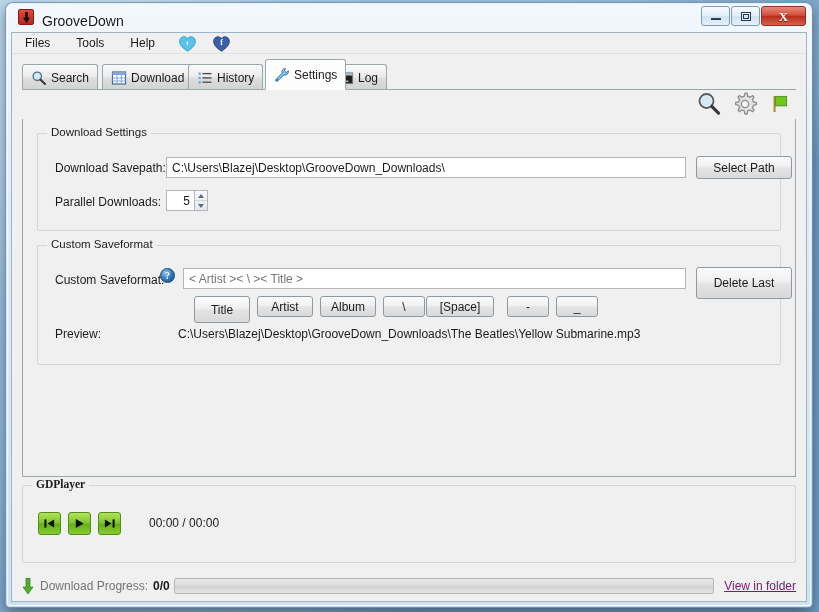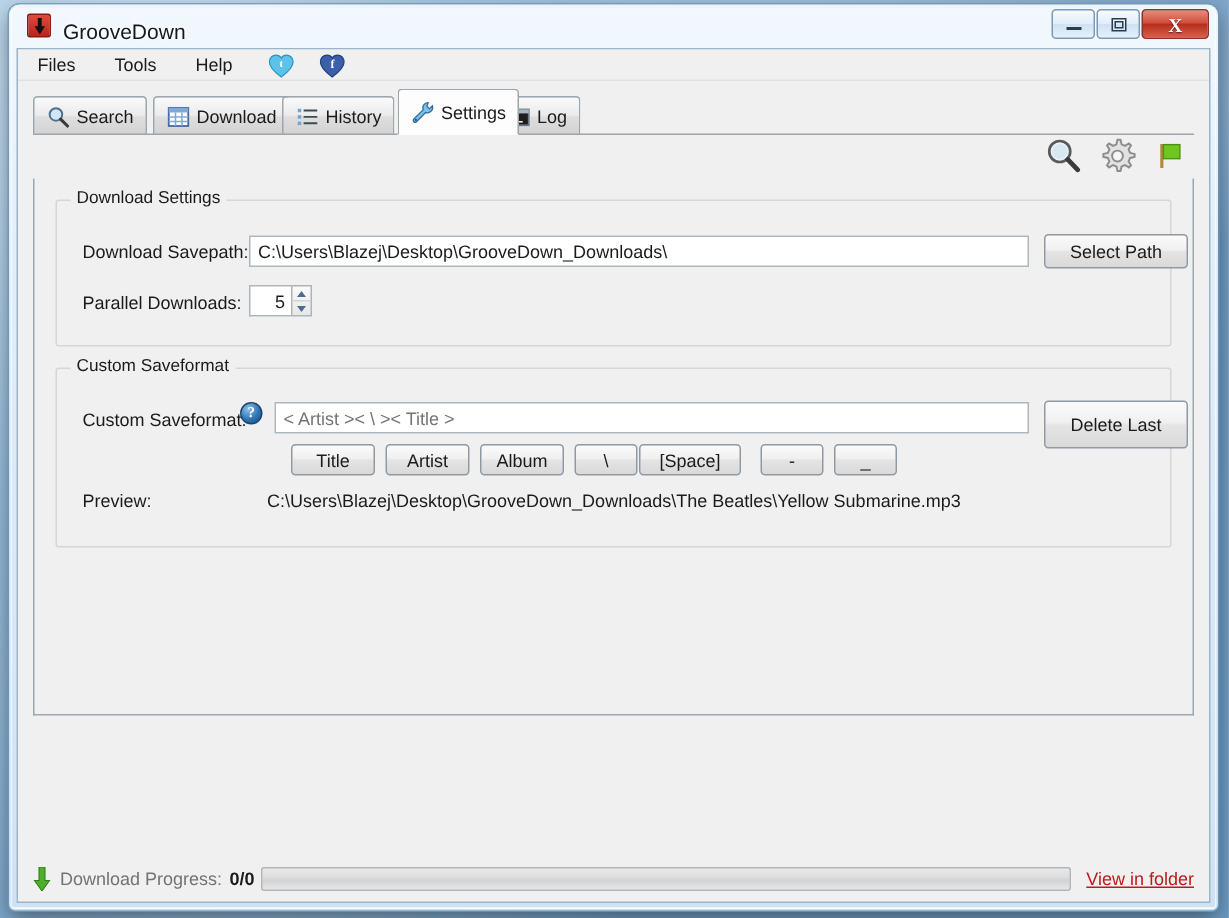--- a/index.html
+++ b/index.html
@@ -231,21 +231,21 @@
   #dl-label { font-size: 12px; color: #737373; margin-right: 5px; }
   #dl-count { font-size: 12px; color: #1b1b1b; font-weight: bold; margin-right: 4px; }
   #progressbar {
     flex: 1; height: 16px;
     border: 1px solid #b0b6bb; border-radius: 2px;
     background: linear-gradient(180deg,#e9e9e9 0%, #dcdcdc 45%, #d2d2d2 55%, #e6e6e6 100%);
     overflow: hidden; position: relative;
   }
   #progressbar .fill { height: 100%; width: 0%; background: linear-gradient(180deg,#9ee08c,#45a524); }
   #view-folder {
-    margin-left: 10px; font-size: 12px; color: #b91c1c;
+    margin-left: 10px; font-size: 12px; color: #701a75;
     text-decoration: underline; cursor: pointer; white-space: nowrap;
   }
 
   svg { display: block; }
 </style>
 </head>
 <body>
 
 <div id="desktop"></div>
 
@@ -415,33 +415,55 @@
         <div style="position:absolute; left:122px; top:22px; width:15px; height:15px; border-radius:50%;
                     background:radial-gradient(circle at 35% 28%, #8fc3ec 0%, #2f74b5 55%, #1b4d84 100%);
                     border:1px solid #14466f; color:#fff; font-size:10px; font-weight:bold;
                     display:flex; align-items:center; justify-content:center;
                     font-family:'Liberation Serif', serif;">?</div>
 
         <input class="textinput placeholder" style="left: 145px; top: 22px; width: 503px; height: 21px;" type="text" placeholder="&lt; Artist &gt;&lt; \ &gt;&lt; Title &gt;">
 
         <div class="btn" style="left:658px; top:21px; width:96px; height:32px;">Delete Last</div>
 
-        <div class="btn" style="left:156px; top:50px; width:56px; height:21px;">Title</div>
+        <div class="btn" style="left:156px; top:50px; width:56px; height:27px;">Title</div>
         <div class="btn" style="left:219px; top:50px; width:56px; height:21px;">Artist</div>
         <div class="btn" style="left:282px; top:50px; width:56px; height:21px;">Album</div>
         <div class="btn" style="left:345px; top:50px; width:42px; height:21px;">\</div>
         <div class="btn" style="left:388px; top:50px; width:68px; height:21px;">[Space]</div>
         <div class="btn" style="left:469px; top:50px; width:42px; height:21px;">-</div>
         <div class="btn" style="left:518px; top:50px; width:42px; height:21px;">_</div>
 
         <div class="fieldlabel" style="left:17px; top:81px;">Preview:</div>
         <div class="statictext" style="left:140px; top:81px;">C:\Users\Blazej\Desktop\GrooveDown_Downloads\The Beatles\Yellow Submarine.mp3</div>
       </div>
     </div>
 
+    <div id="player-group">
+      <div class="gtitle">GDPlayer</div>
+
+      <div class="pbtn" style="left:15px;">
+        <svg viewBox="0 0 14 14" width="13" height="13">
+          <rect x="1.5" y="2.6" width="2.2" height="8.8" fill="#0d0d0d"></rect>
+          <path d="M12 2.6 L12 11.4 L5 7 Z" fill="#0d0d0d"></path>
+        </svg>
+      </div>
+      <div class="pbtn" style="left:45px;">
+        <svg viewBox="0 0 14 14" width="13" height="13">
+          <path d="M3 2.2 L3 11.8 L11.6 7 Z" fill="#0d0d0d"></path>
+        </svg>
+      </div>
+      <div class="pbtn" style="left:75px;">
+        <svg viewBox="0 0 14 14" width="13" height="13">
+          <path d="M2 2.6 L2 11.4 L9 7 Z" fill="#0d0d0d"></path>
+          <rect x="10.3" y="2.6" width="2.2" height="8.8" fill="#0d0d0d"></rect>
+        </svg>
+      </div>
+      <div id="player-time">00:00 / 00:00</div>
+    </div>
 
     <div id="statusbar">
       <span id="dl-arrow">
         <svg viewBox="0 0 12 16" width="12" height="16">
           <path d="M4 0 h4 v9 h3 L6 16 L1 9 h3 Z" fill="#4fae2c" stroke="#2f7d18" stroke-width="0.7"></path>
         </svg>
       </span>
       <span id="dl-label">Download Progress:</span>
       <span id="dl-count">0/0</span>
       <span id="progressbar">

